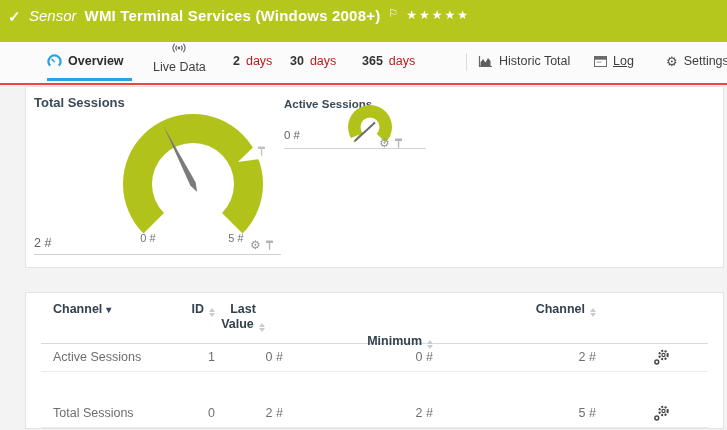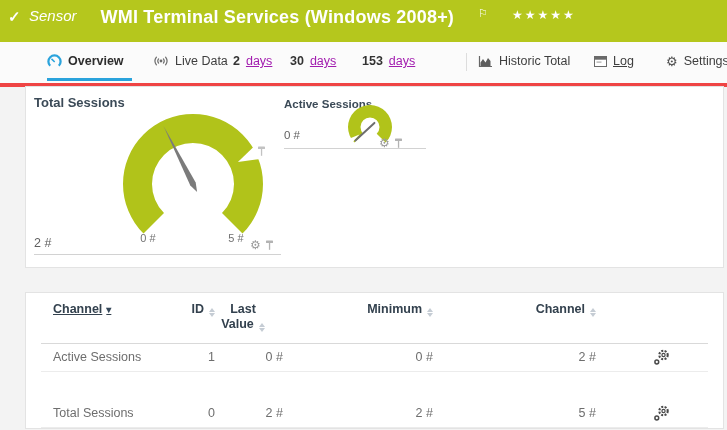--- a/index.html
+++ b/index.html
@@ -2,34 +2,34 @@
 <html><head>
 <meta charset="utf-8">
 <style>
   html,body{margin:0;padding:0;background:#e9e9e9;}
   #screen{position:relative;width:727px;height:430px;background:#f3f3f3;overflow:hidden;
           font-family:"Liberation Sans",sans-serif;-webkit-font-smoothing:antialiased;}
 
   
   .topbar{position:absolute;left:0;top:0;width:727px;height:42px;background:#b5c71d;color:#fff;}
   .check{position:absolute;left:8px;top:8px;font-size:15px;font-weight:bold;}
-  .title-row{position:absolute;left:29px;top:7px;display:flex;align-items:flex-start;gap:24px;white-space:nowrap;}
+  .title-row{position:absolute;left:29px;top:7px;display:flex;align-items:flex-start;gap:8px;white-space:nowrap;}
   .stype{font-style:italic;font-size:15px;}
-  .stitle{font-weight:bold;font-size:18px;letter-spacing:.2px;}
+  .stitle{font-weight:bold;font-size:15px;letter-spacing:.2px;}
   .flag{font-size:11px;margin-top:0;}
   .stars{font-size:12px;letter-spacing:2px;margin-top:1px;}
   .okbadge{position:absolute;left:33px;top:26px;font-size:10px;font-weight:bold;margin-top:36px;}
 
   
-  .tabbar{position:absolute;left:0;top:42px;width:727px;height:41px;background:#fbfbfb;border-bottom:4px solid #ef4444;}
+  .tabbar{position:absolute;left:0;top:42px;width:727px;height:41px;background:#fbfbfb;border-bottom:2px solid #ef4444;}
   .tab{position:absolute;top:0;height:38px;display:flex;align-items:center;gap:6px;font-size:12.5px;color:#3e3e3e;cursor:pointer;white-space:nowrap;}
   .tab .num{font-weight:bold;color:#333;}
-  .tab .unit{color:#a21caf;text-decoration:underline;}
+  .tab .unit{color:#b91c1c;}
   .tab-overview{left:47px;font-weight:bold;color:#2d2d2d;}
-  .tab-live{left:153px;}
+  .tab-live{left:153px;flex-direction:column;}
   .tab-2d{left:233px;}
   .tab-30d{left:290px;justify-content:center;}
   .tab-365d{left:362px;}
   .tab-hist{left:478px;}
   .tab-log{left:594px;text-decoration:underline;}
   .tab-set{left:666px;}
   .active-underline{position:absolute;left:47px;top:36px;width:85px;height:3px;background:#2aa3dc;}
   .tabsep{position:absolute;left:466px;top:11px;width:1px;height:18px;background:#ddd;}
   .gearglyph{font-size:13px;color:#4f4f4f;font-style:normal;}
 
@@ -52,24 +52,24 @@
   .g2-title{position:absolute;left:258px;top:11px;font-size:11.5px;font-weight:bold;color:#3b4a57;}
   .small-gauge{position:absolute;left:320px;top:16px;}
   .g2-value{position:absolute;left:258px;top:42px;font-size:11.5px;color:#5f5f5f;}
   .g2-underline{position:absolute;left:258px;top:61px;width:142px;height:1px;background:#d2d2d2;}
   .g2-icons{left:353px;top:50px;}
 
   
   .thead{position:absolute;left:15px;right:15px;top:0;height:50px;border-bottom:1px solid #d9d9d9;
          font-size:12.5px;font-weight:bold;color:#33414e;}
   .hcell{position:absolute;top:9px;line-height:15px;}
-  .h-channel{left:12px;cursor:pointer;text-decoration:underline;}
+  .h-channel{left:12px;cursor:pointer;}
   .h-id{left:90px;width:84px;text-align:right;cursor:pointer;}
   .h-last{left:162px;width:80px;text-align:center;cursor:pointer;}
-  .h-min{left:280px;width:112px;text-align:right;cursor:pointer;}
+  .h-min{left:280px;width:112px;text-align:right;cursor:pointer;margin-top:32px;}
   .h-max{left:425px;width:130px;text-align:right;cursor:pointer;}
   .caret-dn{font-size:10px;color:#36485a;margin-left:4px;}
   .sort{display:inline-flex;flex-direction:column;gap:1px;margin-left:5px;vertical-align:1px;}
   .sort i{display:block;width:0;height:0;border-left:3.5px solid transparent;border-right:3.5px solid transparent;}
   .sort .up{border-bottom:4px solid #c5ccd4;}
   .sort .dn{border-top:4px solid #c5ccd4;}
   .trow{position:absolute;left:15px;right:15px;height:28px;border-bottom:1px solid #ececec;
         font-size:12.5px;color:#6e6e6e;line-height:28px;}
   .trow-1{top:50px;} .trow-2{top:78px;} .trow-3{top:106px;}
   .tcell{position:absolute;top:0;}
@@ -114,21 +114,21 @@
     </div>
     <div class="tab tab-2d">
       <span class="num">2</span>
       <span class="unit">days</span>
     </div>
     <div class="tab tab-30d">
       <span class="num">30</span>
       <span class="unit">days</span>
     </div>
     <div class="tab tab-365d">
-      <span class="num">153</span>
+      <span class="num">365</span>
       <span class="unit">days</span>
     </div>
     <div class="tabsep"></div>
     <div class="tab tab-hist">
       <svg width="15" height="13" viewBox="0 0 15 13">
         <path d="M1.5 1 V11.5 H14" fill="none" stroke="#666" stroke-width="1.2"></path>
         <polygon points="2.5,11 2.5,7.5 5,4 7.5,7.5 10,3 12.5,6 12.5,11" fill="#5d5d5d"></polygon>
       </svg>
       <span>Historic Total</span>
     </div>

